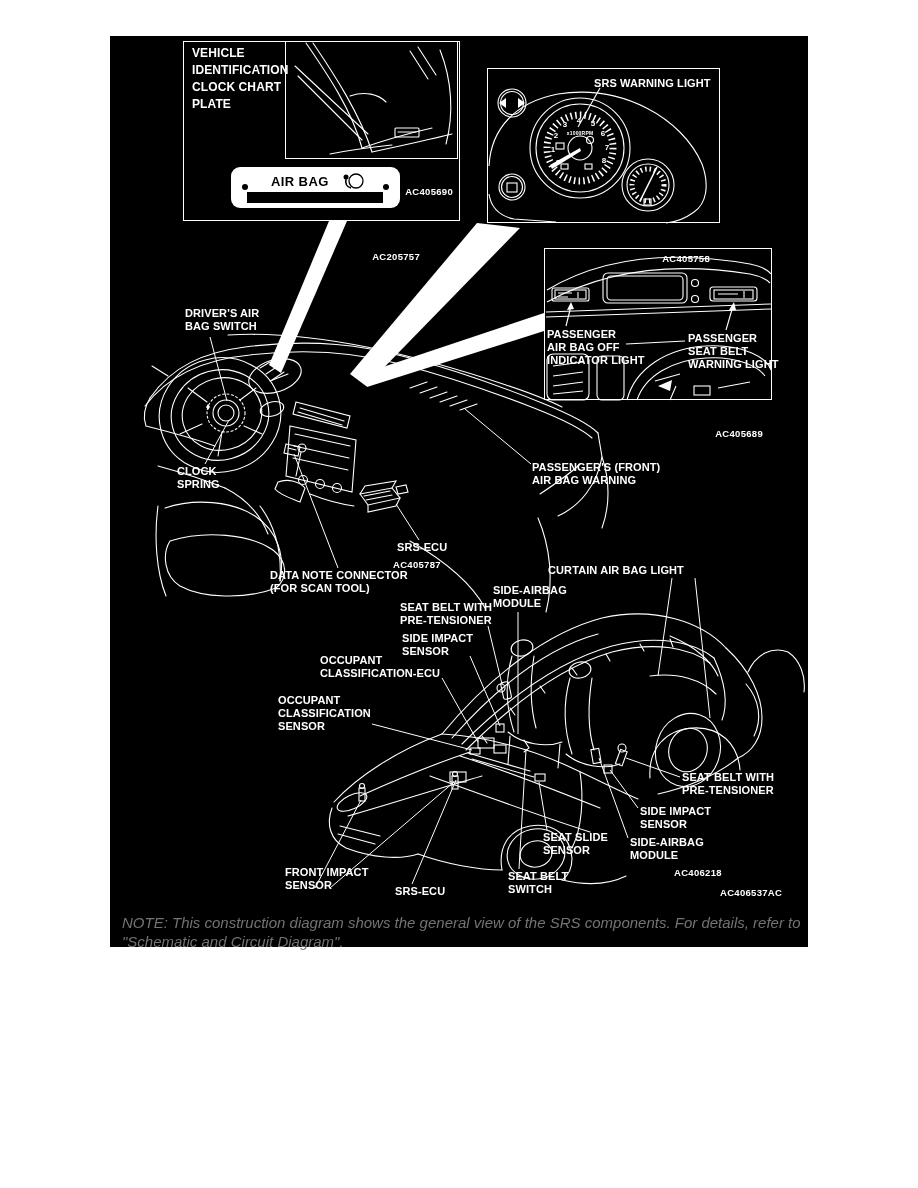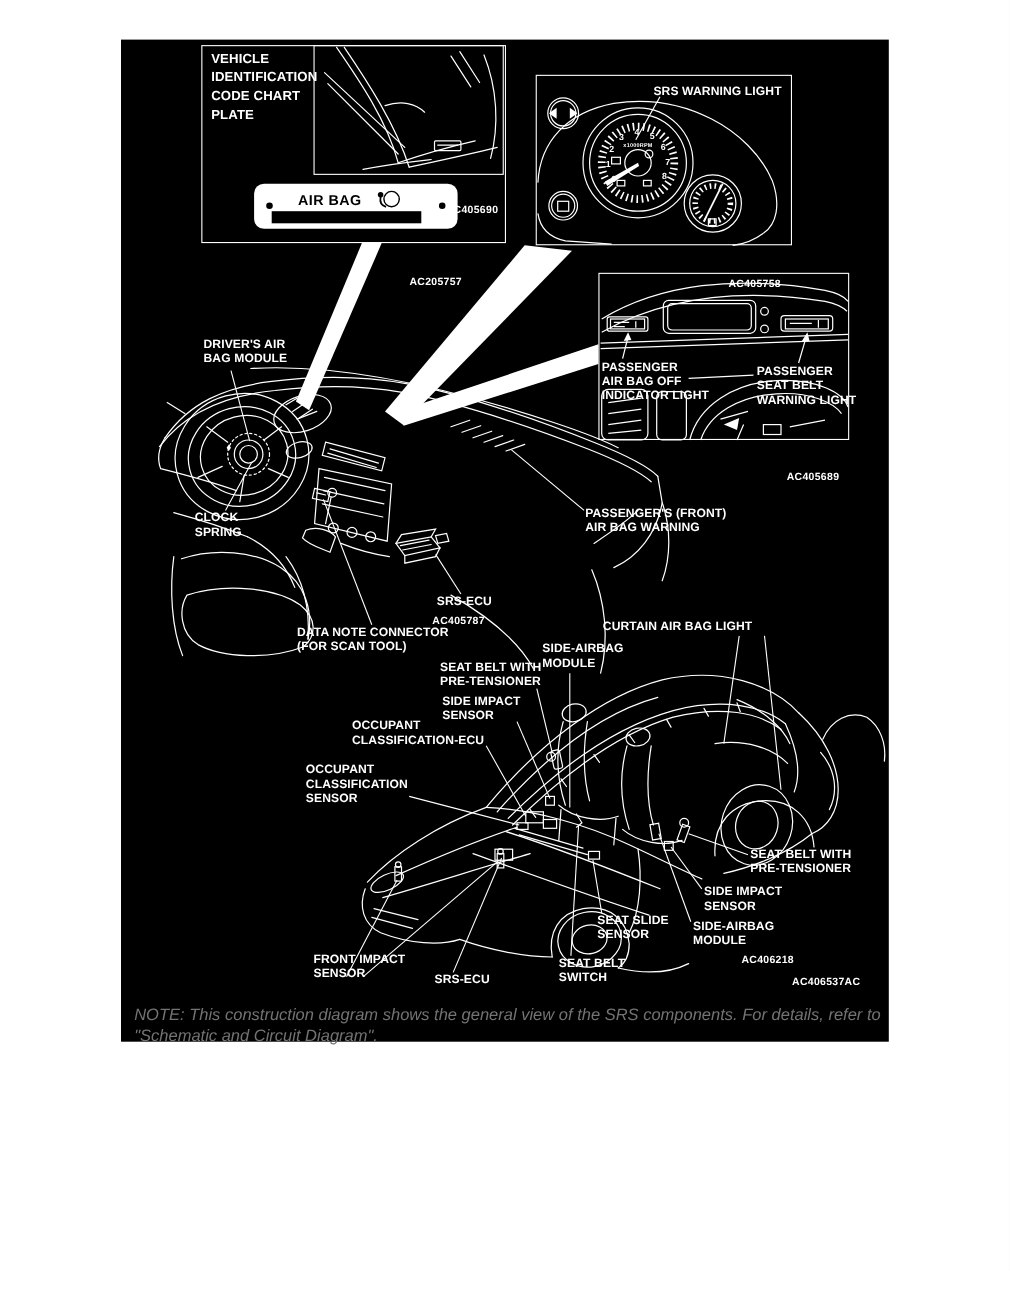--- a/index.html
+++ b/index.html
@@ -12,21 +12,21 @@
        white-space:pre-line;letter-spacing:.1px;}
   .vinlbl{font:bold 12px/17px "Liberation Sans",sans-serif;}
   .code{position:absolute;color:#fff;font:bold 9.5px/11px "Liberation Sans",sans-serif;
         letter-spacing:.3px;white-space:nowrap;}
   .r{text-align:right;margin-top:40px;}
   .tn{position:absolute;color:#fff;font:bold 8px/8px "Liberation Sans",sans-serif;
       transform:translate(-50%,-50%);}
   .tunit{position:absolute;color:#fff;font:bold 5px/5px "Liberation Sans",sans-serif;
       transform:translate(-50%,-50%);letter-spacing:.2px;}
   .plate{position:absolute;left:121px;top:131px;width:169px;height:41px;background:#fff;
-         border-radius:9px;padding-left:16px;}
+         border-radius:9px;}
   .platetxt{position:absolute;left:40px;top:7px;color:#000;
             font:bold 13px/15px "Liberation Sans",sans-serif;letter-spacing:.4px;}
   .platebar{position:absolute;left:16px;top:25px;width:136px;height:11px;background:#000;}
   .pdot{position:absolute;width:6px;height:6px;border-radius:50%;background:#000;top:17px;}
   .note{position:absolute;left:12px;top:877px;width:684px;color:#737373;
         font:italic 15px/19px "Liberation Sans",sans-serif;white-space:pre-line;}
 </style>
 </head>
 <body>
 
@@ -273,21 +273,21 @@
     </g>
   </svg>
 
   <div class="bx" style="left:73px;top:5px;width:277px;height:180px"></div>
   <div class="bx" style="left:175px;top:5px;width:173px;height:118px"></div>
   <div class="bx" style="left:377px;top:32px;width:233px;height:155px"></div>
   <div class="bx" style="left:434px;top:212px;width:228px;height:152px"></div>
 
   <div class="lbl vinlbl" style="left:82px;top:9px">VEHICLE
 IDENTIFICATION
-CODE CHART
+CLOCK CHART
 PLATE</div>
   <div class="code r" style="left:255px;top:110px;width:88px">AC405690</div>
   <div class="plate">
     <span class="platetxt">AIR BAG</span>
     <svg width="26" height="20" style="position:absolute;left:108px;top:4px">
       <circle cx="17" cy="10" r="7" fill="none" stroke="#000" stroke-width="1.3"></circle>
       <circle cx="7" cy="6" r="2.5" fill="#000"></circle>
       <path d="M7,8 C6,13 8,16 12,17" fill="none" stroke="#000" stroke-width="1.6"></path>
     </svg>
     <span class="pdot" style="left:11px"></span>
@@ -311,21 +311,21 @@
 
   <div class="lbl" style="left:437px;top:292px">PASSENGER
 AIR BAG OFF
 INDICATOR LIGHT</div>
   <div class="lbl" style="left:578px;top:296px">PASSENGER
 SEAT BELT
 WARNING LIGHT</div>
   <div class="code r" style="left:565px;top:352px;width:88px">AC405689</div>
 
   <div class="lbl" style="left:75px;top:271px">DRIVER'S AIR
-BAG MODULE</div>
+BAG SWITCH</div>
   <div class="lbl" style="left:67px;top:429px">CLOCK
 SPRING</div>
   <div class="lbl" style="left:287px;top:505px">SRS-ECU</div>
   <div class="code" style="left:283px;top:523px">AC405787</div>
   <div class="lbl" style="left:160px;top:533px">DATA NOTE CONNECTOR
 (FOR SCAN TOOL)</div>
   <div class="lbl" style="left:422px;top:425px">PASSENGER'S (FRONT)
 AIR BAG WARNING</div>
 
   <div class="lbl" style="left:438px;top:528px;white-space:nowrap">CURTAIN AIR BAG LIGHT</div>

